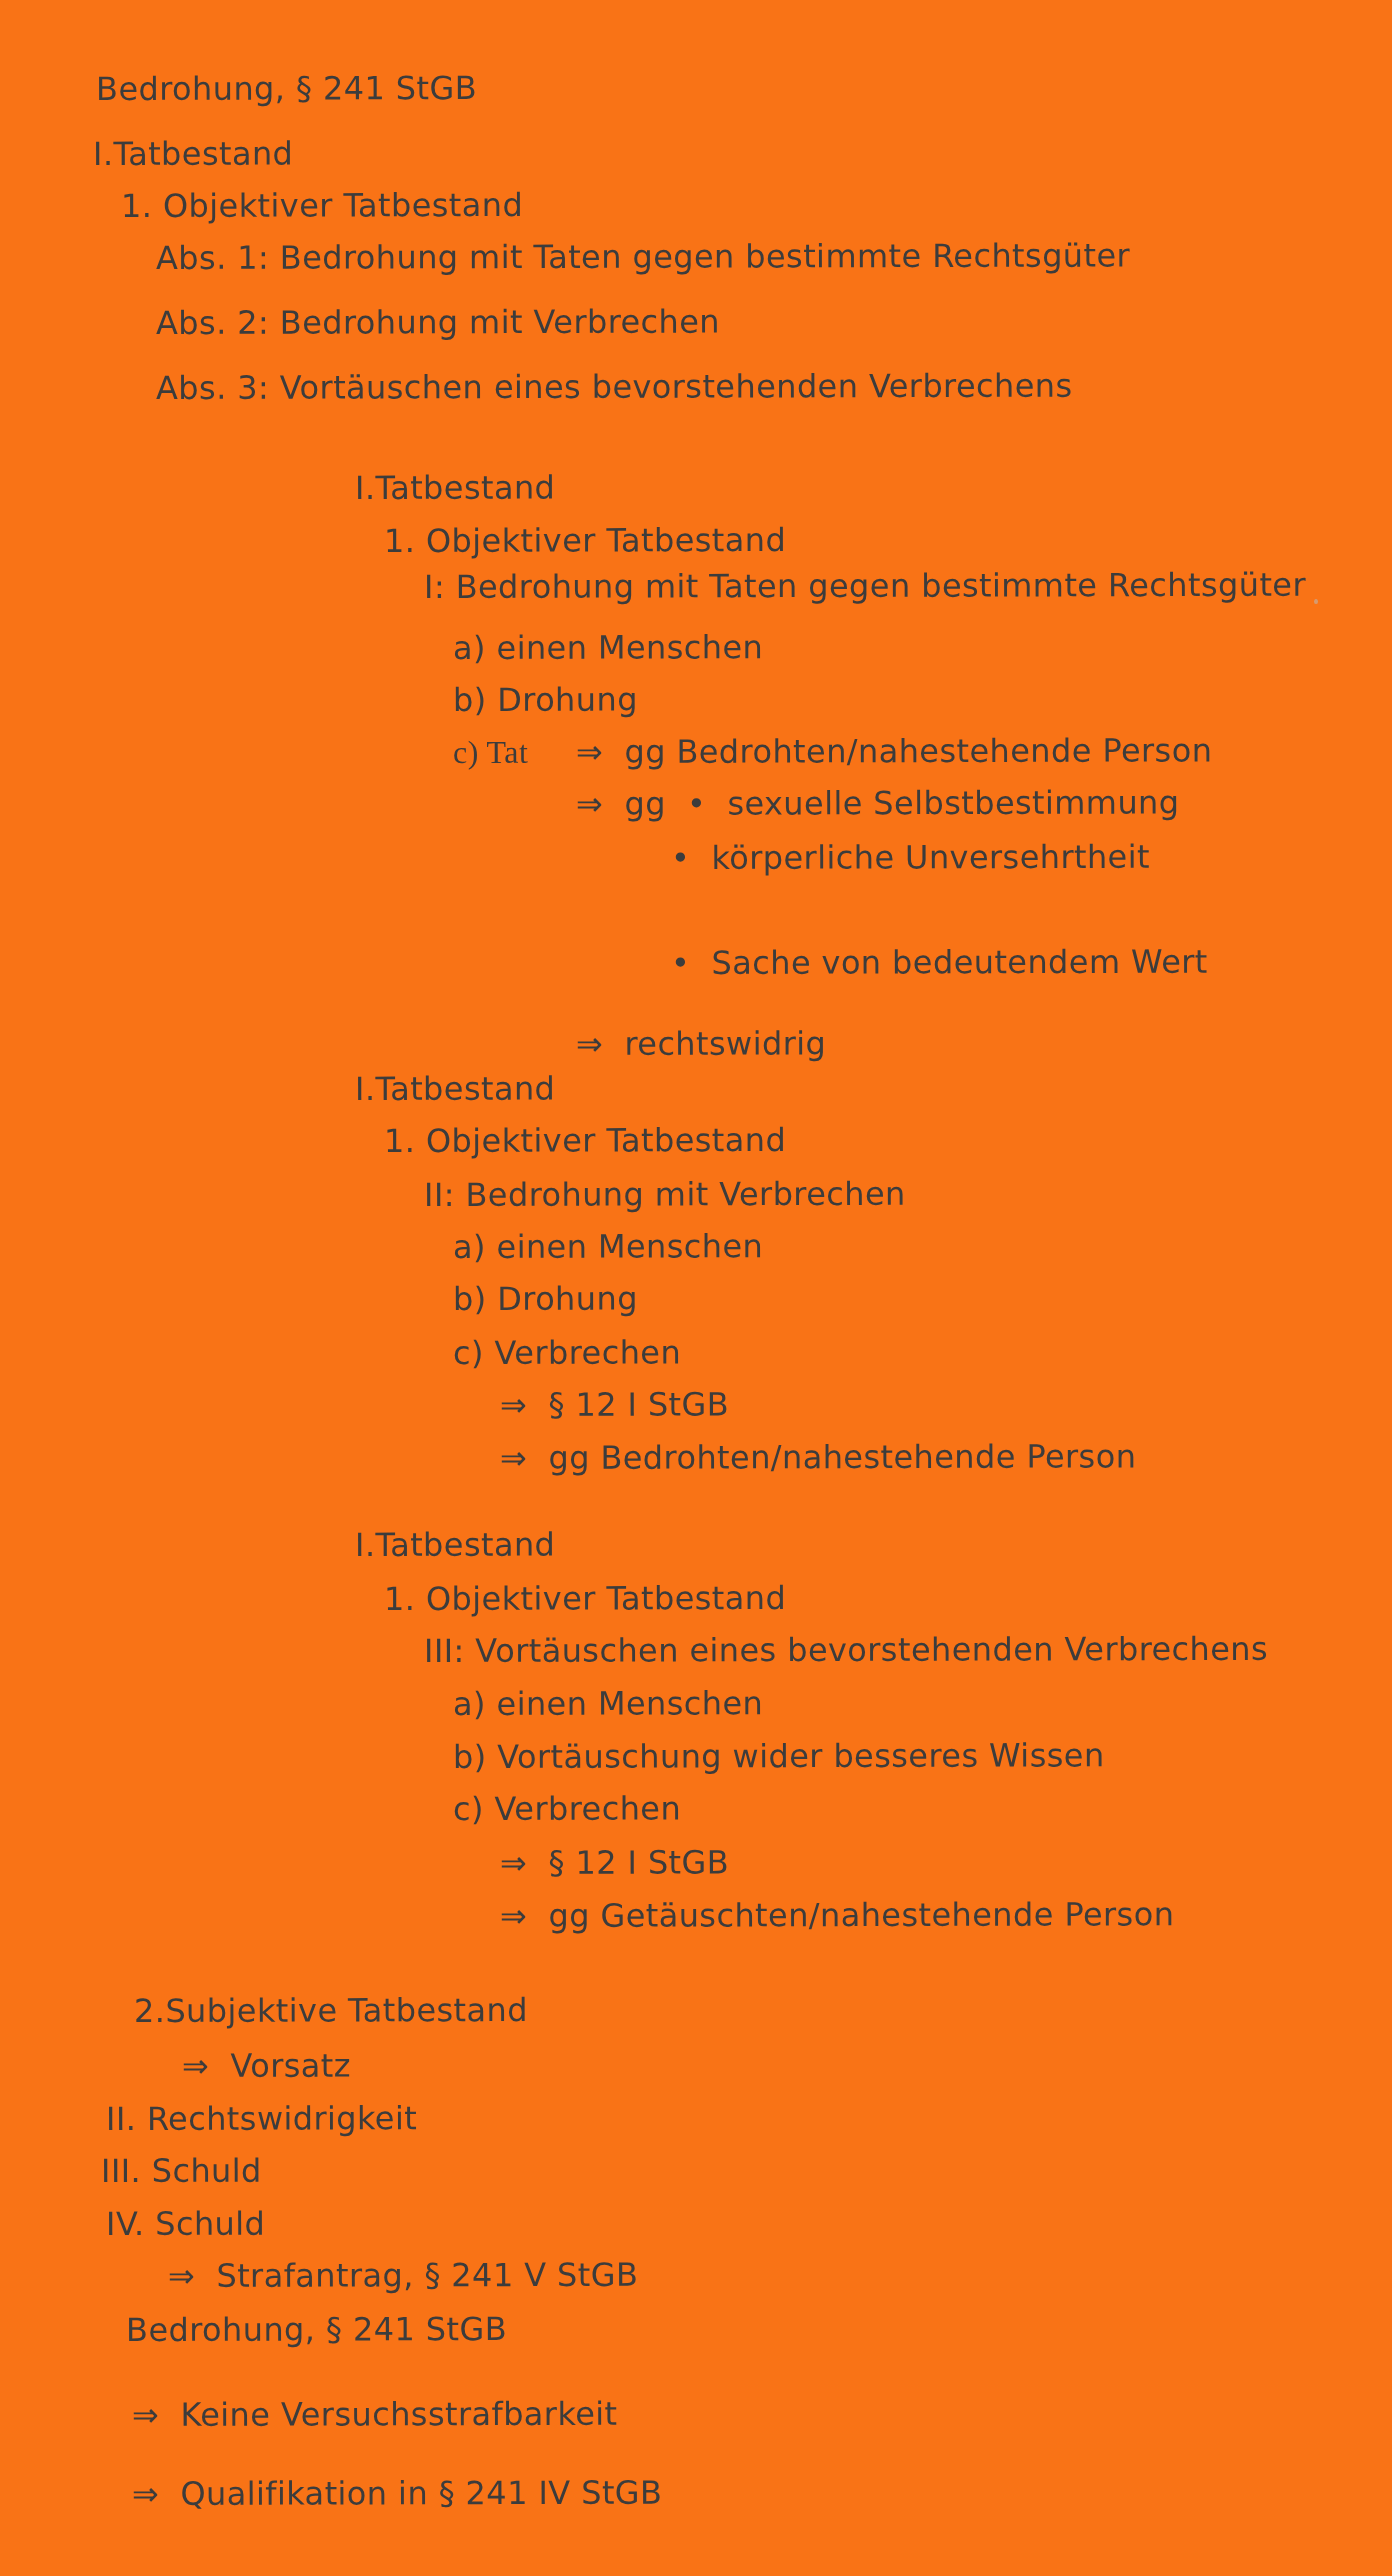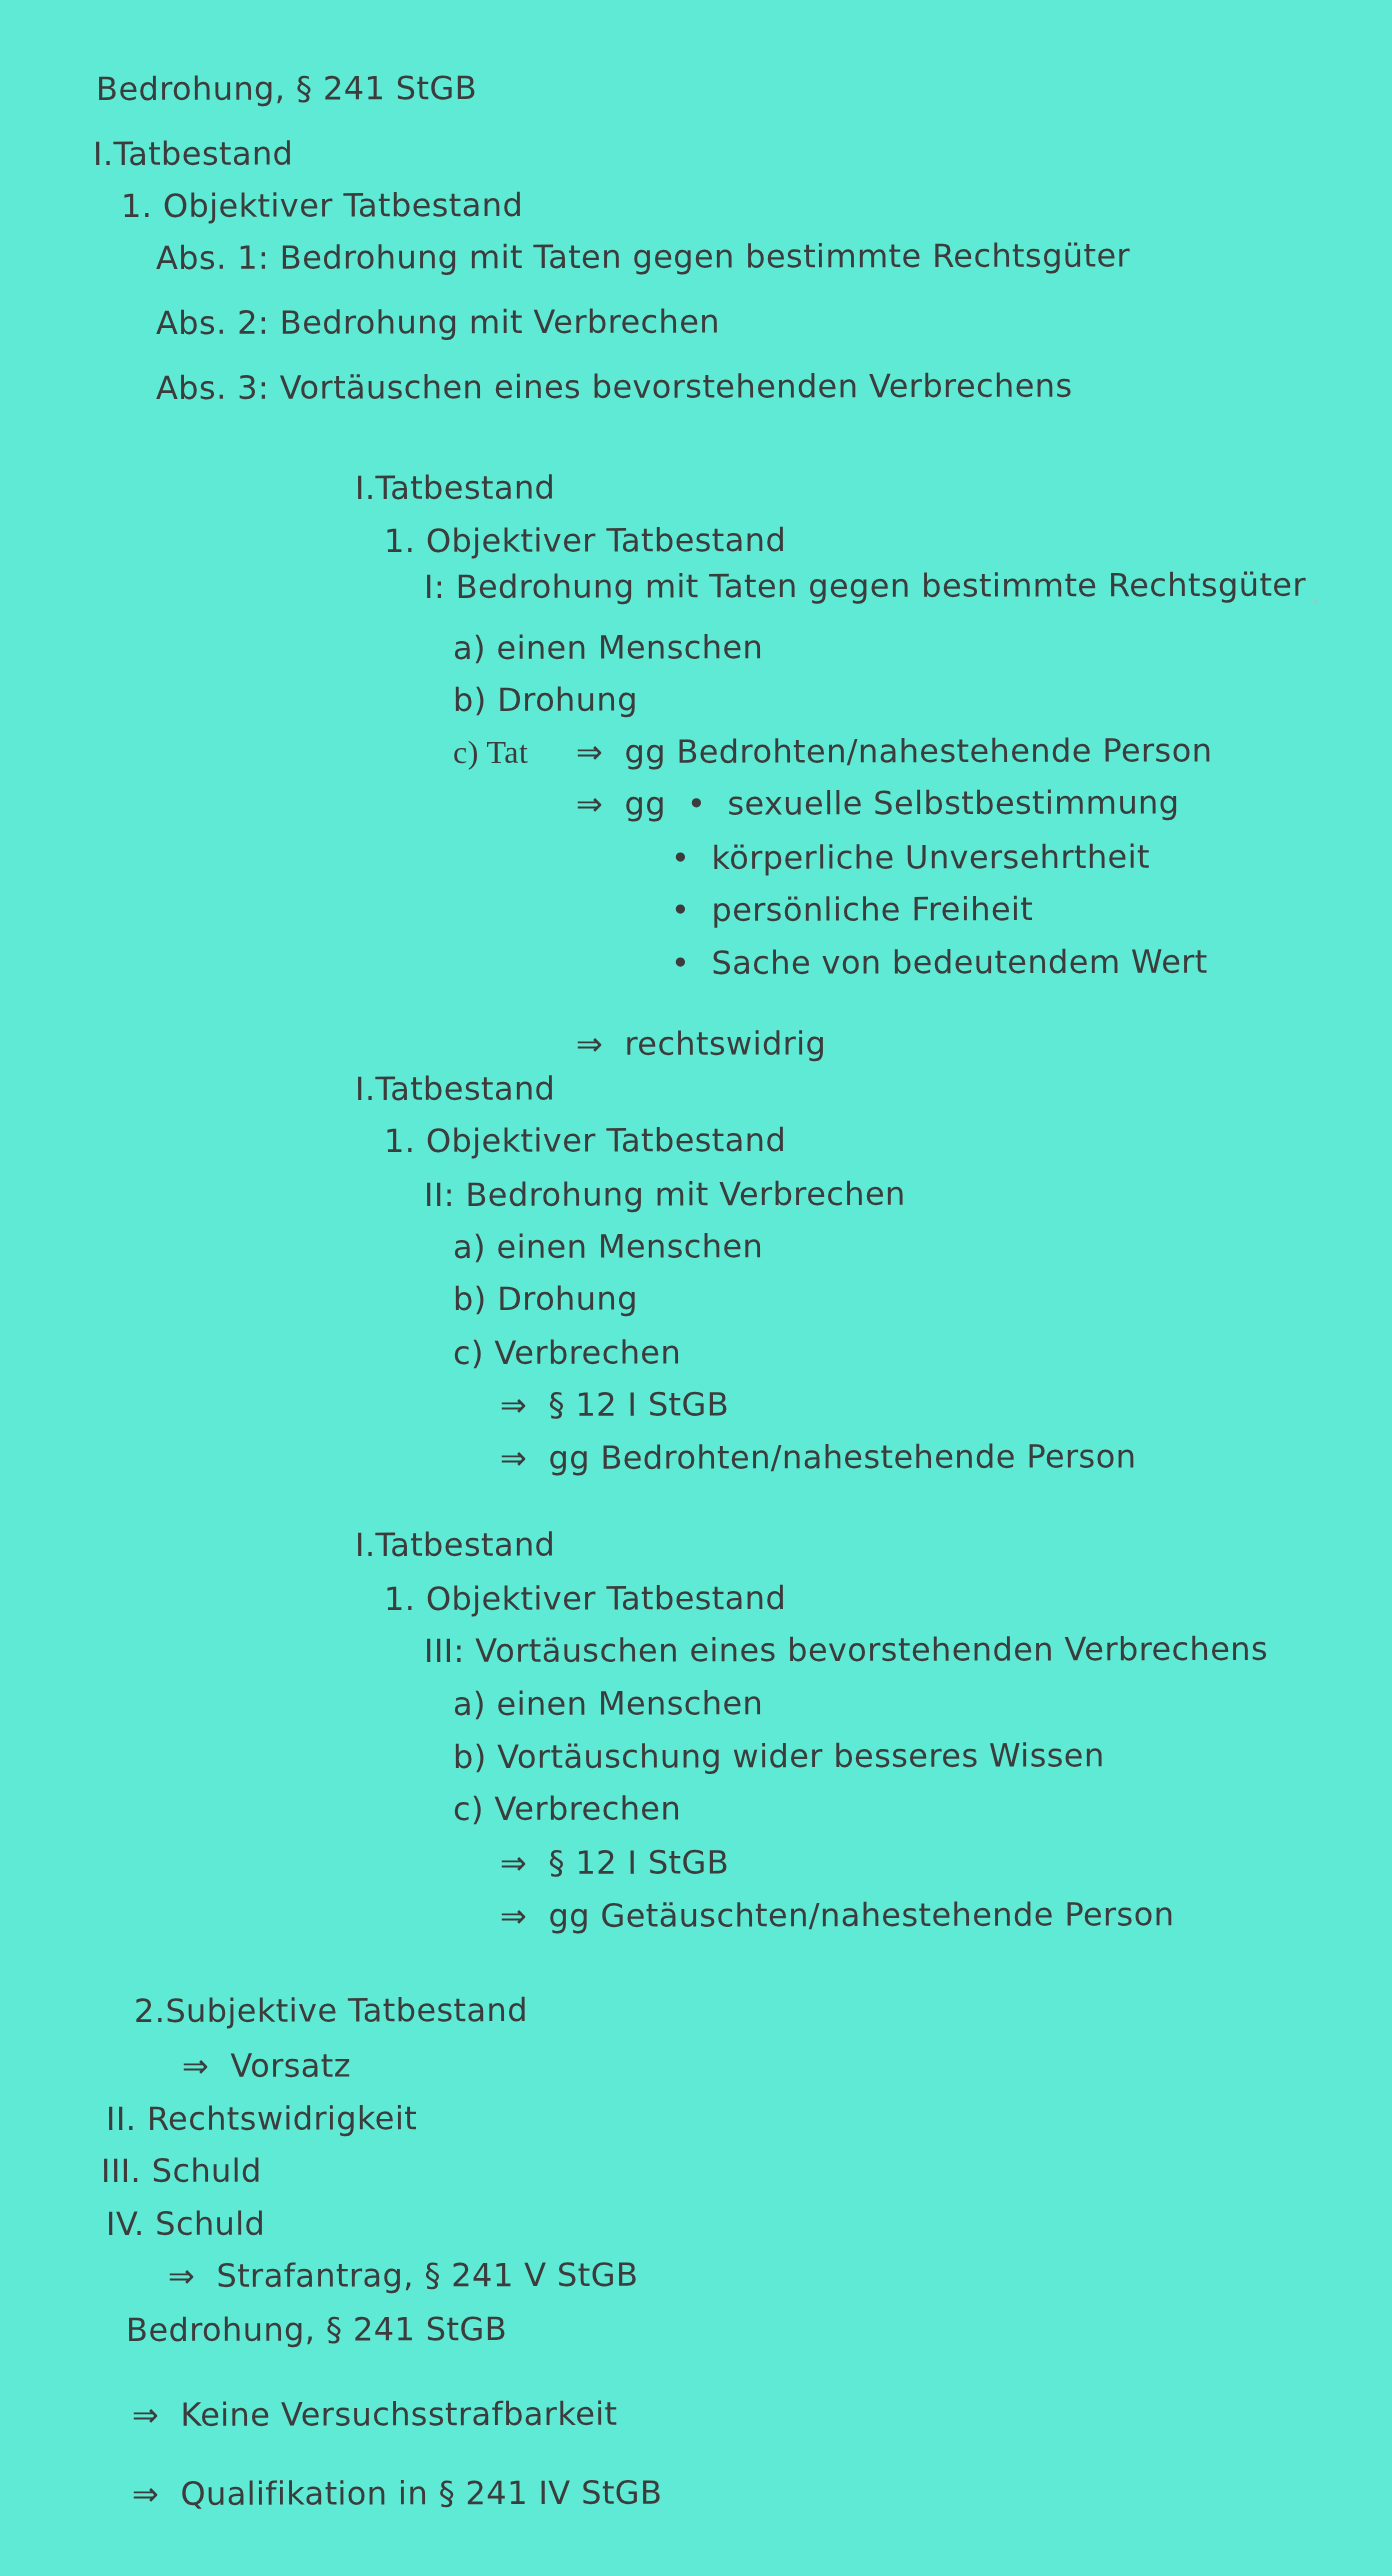--- a/index.html
+++ b/index.html
@@ -10,21 +10,21 @@
   body {
     width: 1392px;
     height: 2576px;
     position: relative;
     overflow: hidden;
     font-family: "DejaVu Sans", sans-serif;
   }
   .note-page {
     position: absolute;
     inset: 0;
-    background: #5eead4;
+    background: #f97316;
   }
   .outline-line {
     position: absolute;
     white-space: pre;
     font-size: 32px;
     line-height: 41px;
     letter-spacing: 0.4px;
     color: #3c3c3c;
     
     transform: rotate(-0.15deg);
@@ -51,21 +51,20 @@
     <div class="outline-line" style="left: 156px; top: 368px;">Abs. 3: Vortäuschen eines bevorstehenden Verbrechens</div>
     <div class="outline-line" style="left: 355px; top: 468px;">I.Tatbestand</div>
     <div class="outline-line" style="left: 384px; top: 521px;">1. Objektiver Tatbestand</div>
     <div class="outline-line" style="left: 424px; top: 567px;">I: Bedrohung mit Taten gegen bestimmte Rechtsgüter</div>
     <div class="outline-line" style="left: 453px; top: 628px;">a) einen Menschen</div>
     <div class="outline-line" style="left: 453px; top: 680px;">b) Drohung</div>
     <div class="outline-line" style="left: 453px; top: 732px; font-family: Liberation Serif, serif;">c) Tat</div>
     <div class="outline-line" style="left: 576px; top: 732px;">⇒  gg Bedrohten/nahestehende Person</div>
     <div class="outline-line" style="left: 576px; top: 784px;">⇒  gg  •  sexuelle Selbstbestimmung</div>
     <div class="outline-line" style="left: 671px; top: 838px;">•  körperliche Unversehrtheit</div>
-    <div class="outline-line" style="left: 671px; top: 890px;">•  persönliche Freiheit</div>
     <div class="outline-line" style="left: 671px; top: 943px;">•  Sache von bedeutendem Wert</div>
     <div class="outline-line" style="left: 576px; top: 996px; margin-top: 28px;">⇒  rechtswidrig</div>
     <div class="outline-line" style="left: 355px; top: 1069px;">I.Tatbestand</div>
     <div class="outline-line" style="left: 384px; top: 1121px;">1. Objektiver Tatbestand</div>
     <div class="outline-line" style="left: 424px; top: 1175px;">II: Bedrohung mit Verbrechen</div>
     <div class="outline-line" style="left: 453px; top: 1227px;">a) einen Menschen</div>
     <div class="outline-line" style="left: 453px; top: 1279px;">b) Drohung</div>
     <div class="outline-line" style="left: 453px; top: 1333px;">c) Verbrechen</div>
     <div class="outline-line" style="left: 500px; top: 1385px;">⇒  § 12 I StGB</div>
     <div class="outline-line" style="left: 500px; top: 1438px;">⇒  gg Bedrohten/nahestehende Person</div>

